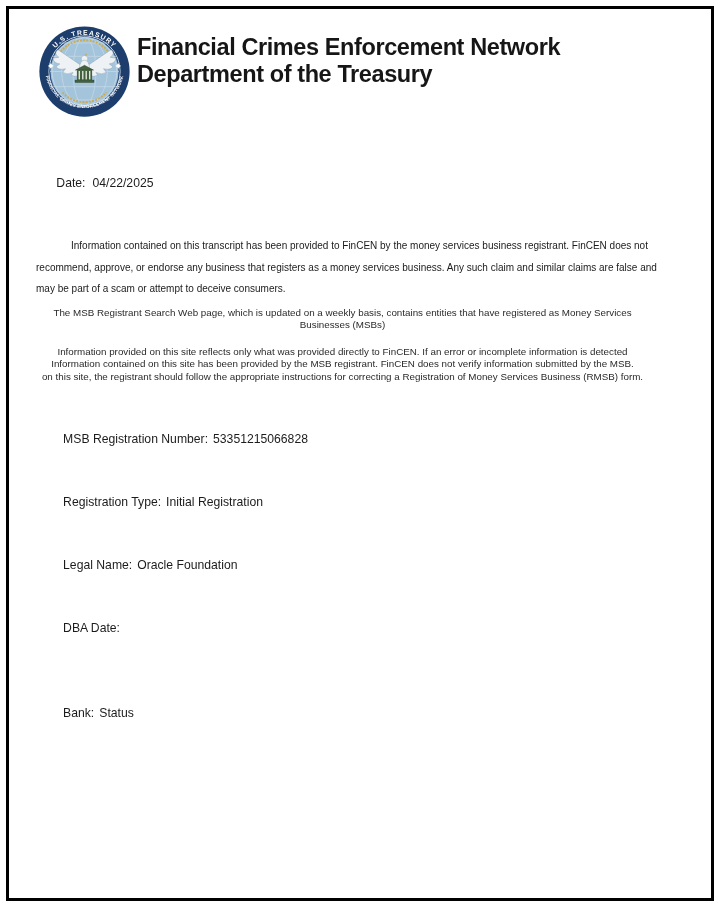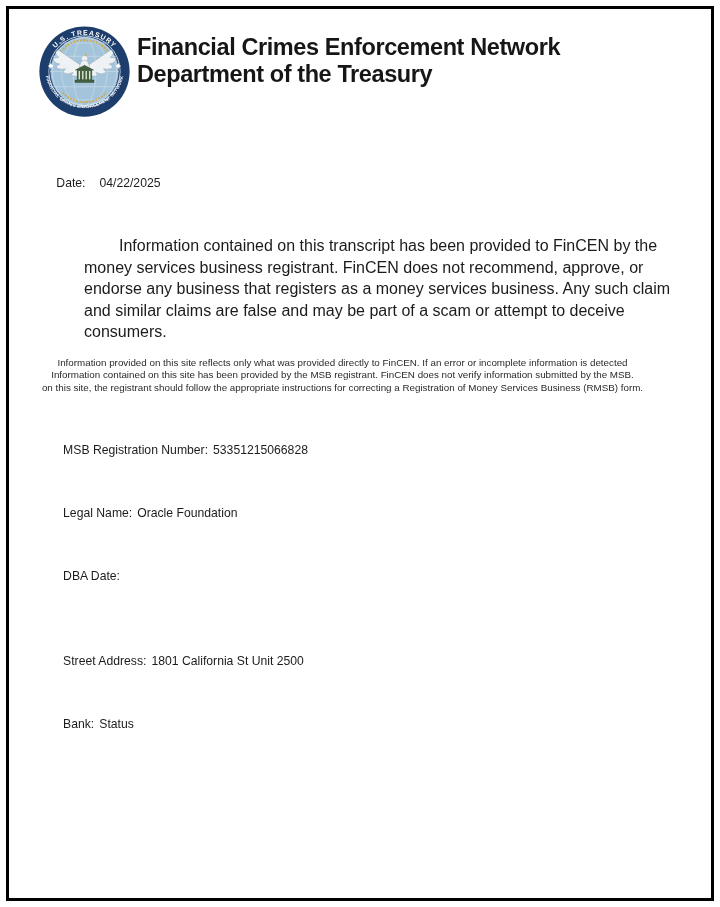--- a/index.html
+++ b/index.html
@@ -12,32 +12,32 @@
   .seal{width:97px;height:95px;flex:0 0 auto;}
   .org{margin-left:4px;padding-top:10px;}
   .org .l1,.org .l2{font-weight:700;font-size:23.5px;line-height:27px;letter-spacing:-0.4px;color:#161616;}
 
   
   .doc-title{margin-top:27px;text-align:center;padding-right:62px;font-size:12.2px;color:#222;}
   .date-line{margin-top:33px;font-size:12.2px;}
   .date-line .val{margin-left:7px;}
 
   
-  .notice{margin-top:20px;font-size:16px;line-height:21.5px;text-indent:35px;text-align:left;color:#1b1b1b;margin-left:48px;}
+  .notice{margin-top:20px;font-size:10px;line-height:21.5px;text-indent:35px;text-align:left;color:#1b1b1b;}
 
   
   .fineprint{margin-top:7px;font-size:9.8px;line-height:12.6px;text-align:center;padding-right:28px;color:#2a2a2a;}
   .fineprint.second{margin-top:14px;}
 
   
   .fields{margin-top:25px;}
   .fields.address{margin-top:22px;}
   .line{font-size:12.2px;line-height:21px;white-space:pre-wrap;}
   .line .val{margin-left:5px;}
-  .line .val.wide{margin-left:14px;text-align:right;}
+  .line .val.wide{margin-left:7px;text-align:right;}
 </style>
 </head>
 <body>
 
 <div class="frame">
   <div class="content">
 
     <div class="header">
       <div class="seal">
         <svg viewBox="0 0 100 100" width="97" height="95">
@@ -100,44 +100,45 @@
     </div>
 
 
     <div class="date-line line">
       <span>Date:</span><span class="val wide">04/22/2025</span>
     </div>
 
     <div class="notice">Information contained on this transcript has been provided to FinCEN by the money services business registrant. FinCEN does not recommend, approve, or endorse any business that registers as a money services business. Any such claim and similar claims are false and may be part of a scam or attempt to deceive consumers.</div>
 
     <div class="fineprint">
+      <div>The MSB Registrant Search Web page, which is updated on a weekly basis, contains entities that have registered as Money Services Businesses (MSBs)</div>
     </div>
 
     <div class="fineprint second">
       <div>Information provided on this site reflects only what was provided directly to FinCEN.  If an error or incomplete information is detected</div>
       <div>Information contained on this site has been provided by the MSB registrant.  FinCEN does not verify information submitted by the MSB.</div>
       <div>on this site, the registrant should follow the appropriate instructions for correcting a Registration of Money Services Business (RMSB) form.</div>
     </div>
 
     <div class="fields">
       <div class="line">
         <span>MSB Registration Number:</span><span class="val">53351215066828</span>
       </div>
       <div class="line">
+        <span>Registration Type:</span><span class="val">Initial Registration</span>
+      </div>
+      <div class="line">
         <span>Legal Name:</span><span class="val">Oracle Foundation</span>
       </div>
       <div class="line">
         <span>DBA Date:</span><span class="val"></span>
       </div>
     </div>
 
     <div class="fields address">
-      <div class="line">
-        <span>Street Address:</span><span class="val">1801 California St Unit 2500</span>
-      </div>
       <div class="line">
         <span>Bank:</span><span class="val">Status</span>
       </div>
       <div class="line">
         
       </div>
 
     </div>
 
   </div>

